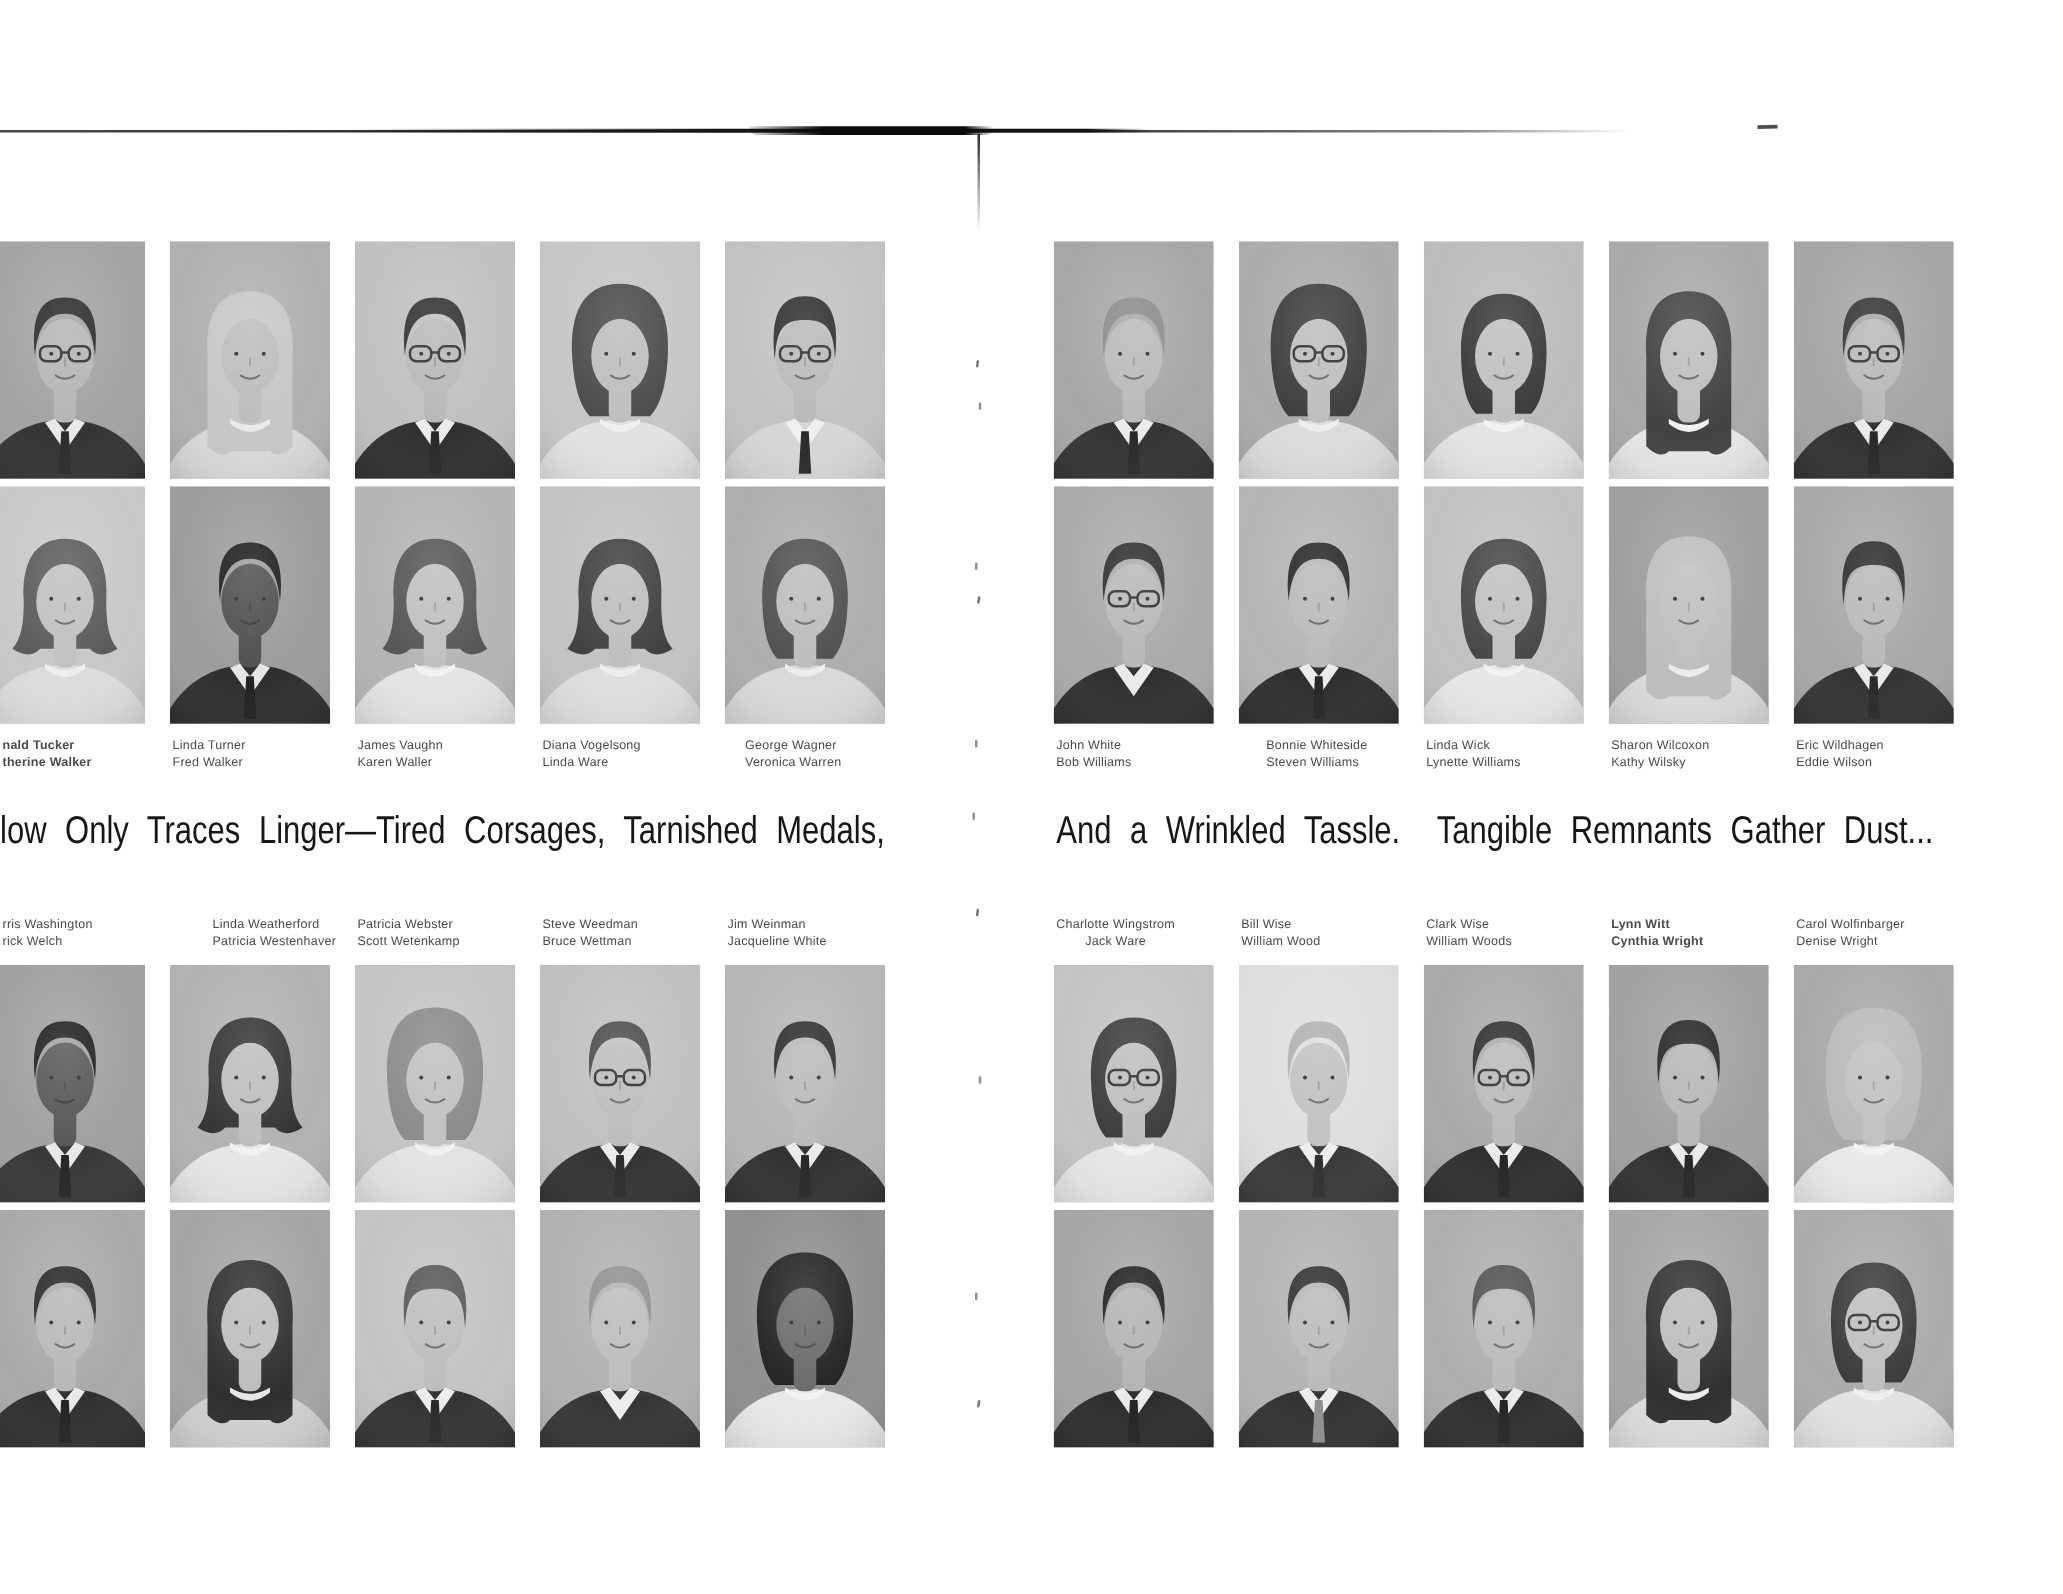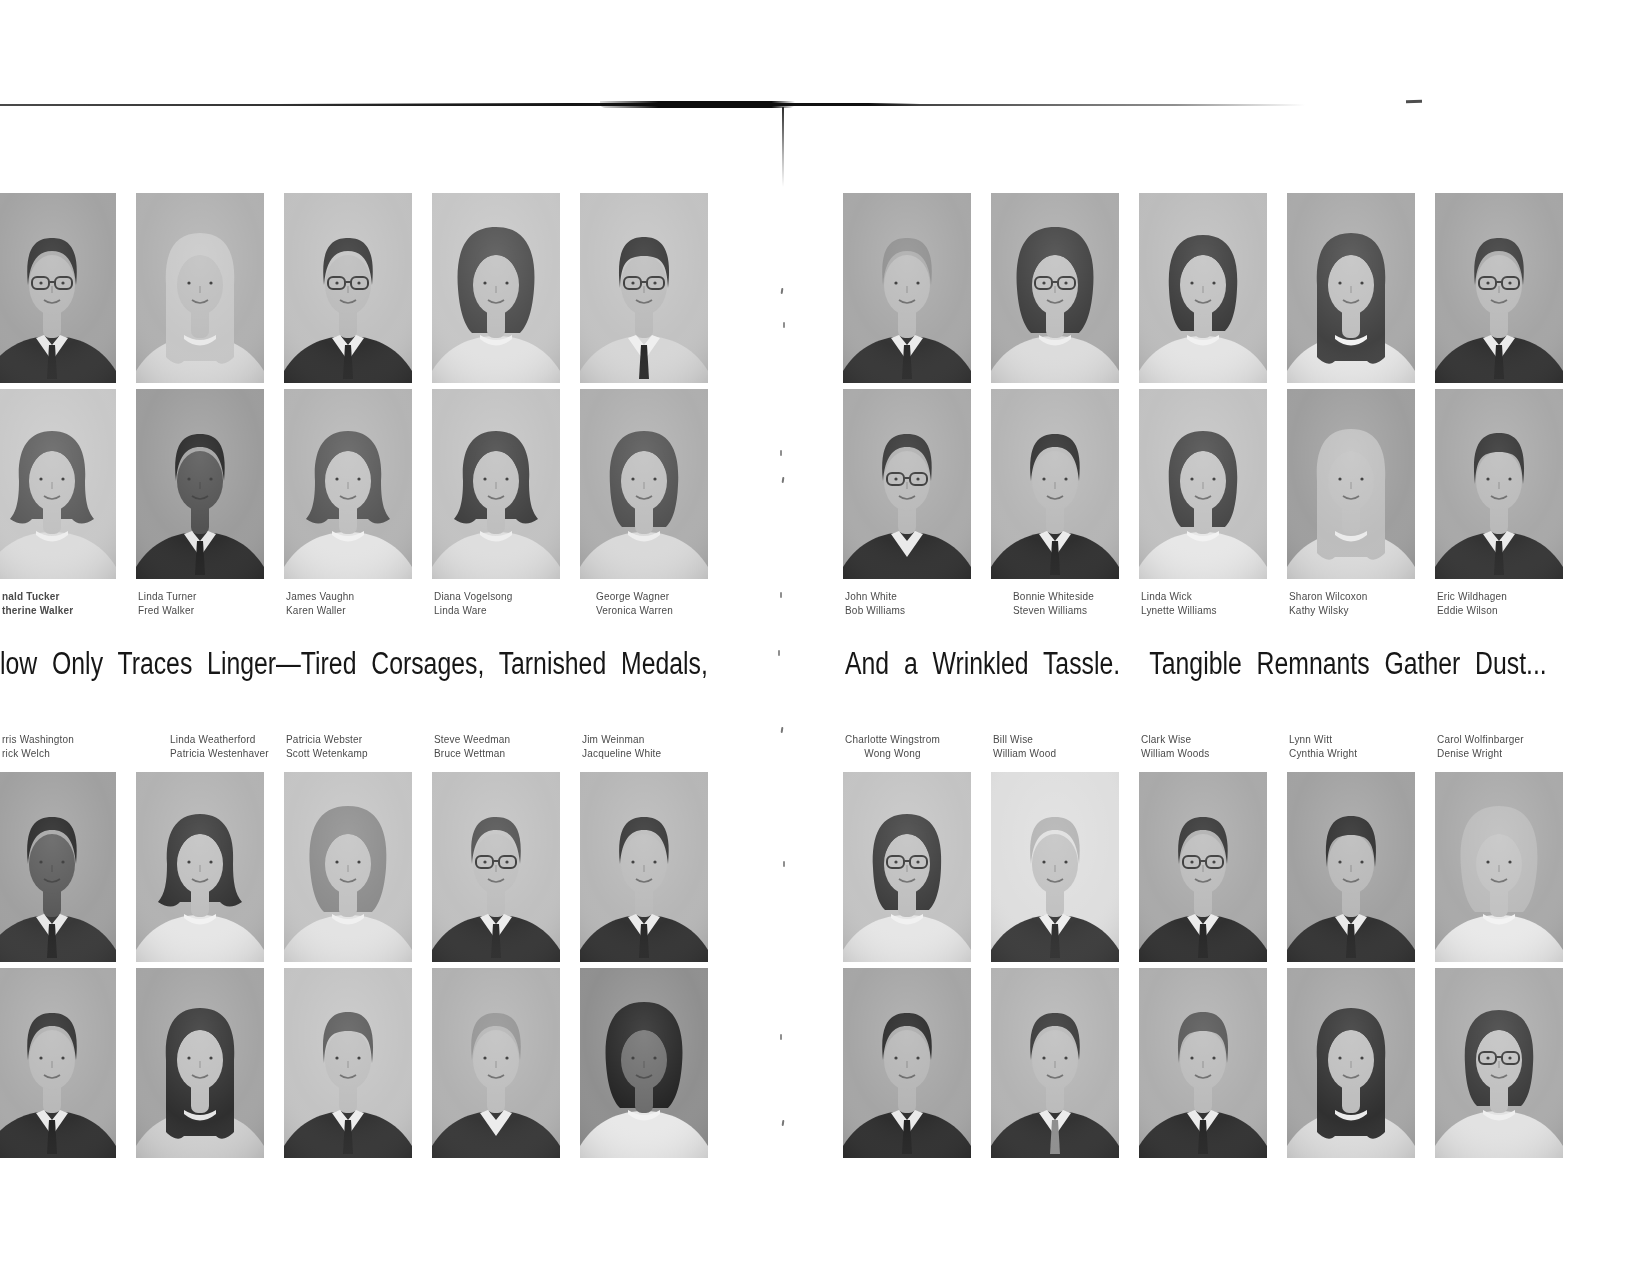--- a/index.html
+++ b/index.html
@@ -798,31 +798,31 @@
         <g fill="none" stroke="#2f2f2f" stroke-width="2">
           <rect x="44" y="84" width="17" height="12" rx="5"></rect>
           <rect x="67" y="84" width="17" height="12" rx="5"></rect>
           <path d="M61,89 L67,89"></path>
         </g>
         <rect width="128" height="190" fill="url(#vg)"></rect>
       </svg>
     </div>
     <div class="names" style="left: 845px; top: 733px; text-align: center;">
       <div>Charlotte Wingstrom</div>
-      <div>Wong Wong</div>
+      <div>Jack Ware</div>
     </div>
     <div class="names" style="left: 993px; top: 733px;">
       <div>Bill Wise</div>
       <div>William Wood</div>
     </div>
     <div class="names" style="left: 1141px; top: 733px;">
       <div>Clark Wise</div>
       <div>William Woods</div>
     </div>
-    <div class="names" style="left: 1289px; top: 733px;">
+    <div class="names" style="left: 1289px; top: 733px; font-weight: bold;">
       <div>Lynn Witt</div>
       <div>Cynthia Wright</div>
     </div>
     <div class="names" style="left: 1437px; top: 733px;">
       <div>Carol Wolfinbarger</div>
       <div>Denise Wright</div>
     </div>
     <div class="speck" style="left: 781px; top: 288px; background: rgb(119, 119, 119); transform: rotate(8deg);"></div>
     <div class="speck" style="left: 783px; top: 322px;"></div>
     <div class="speck" style="left: 780px; top: 450px;"></div>

